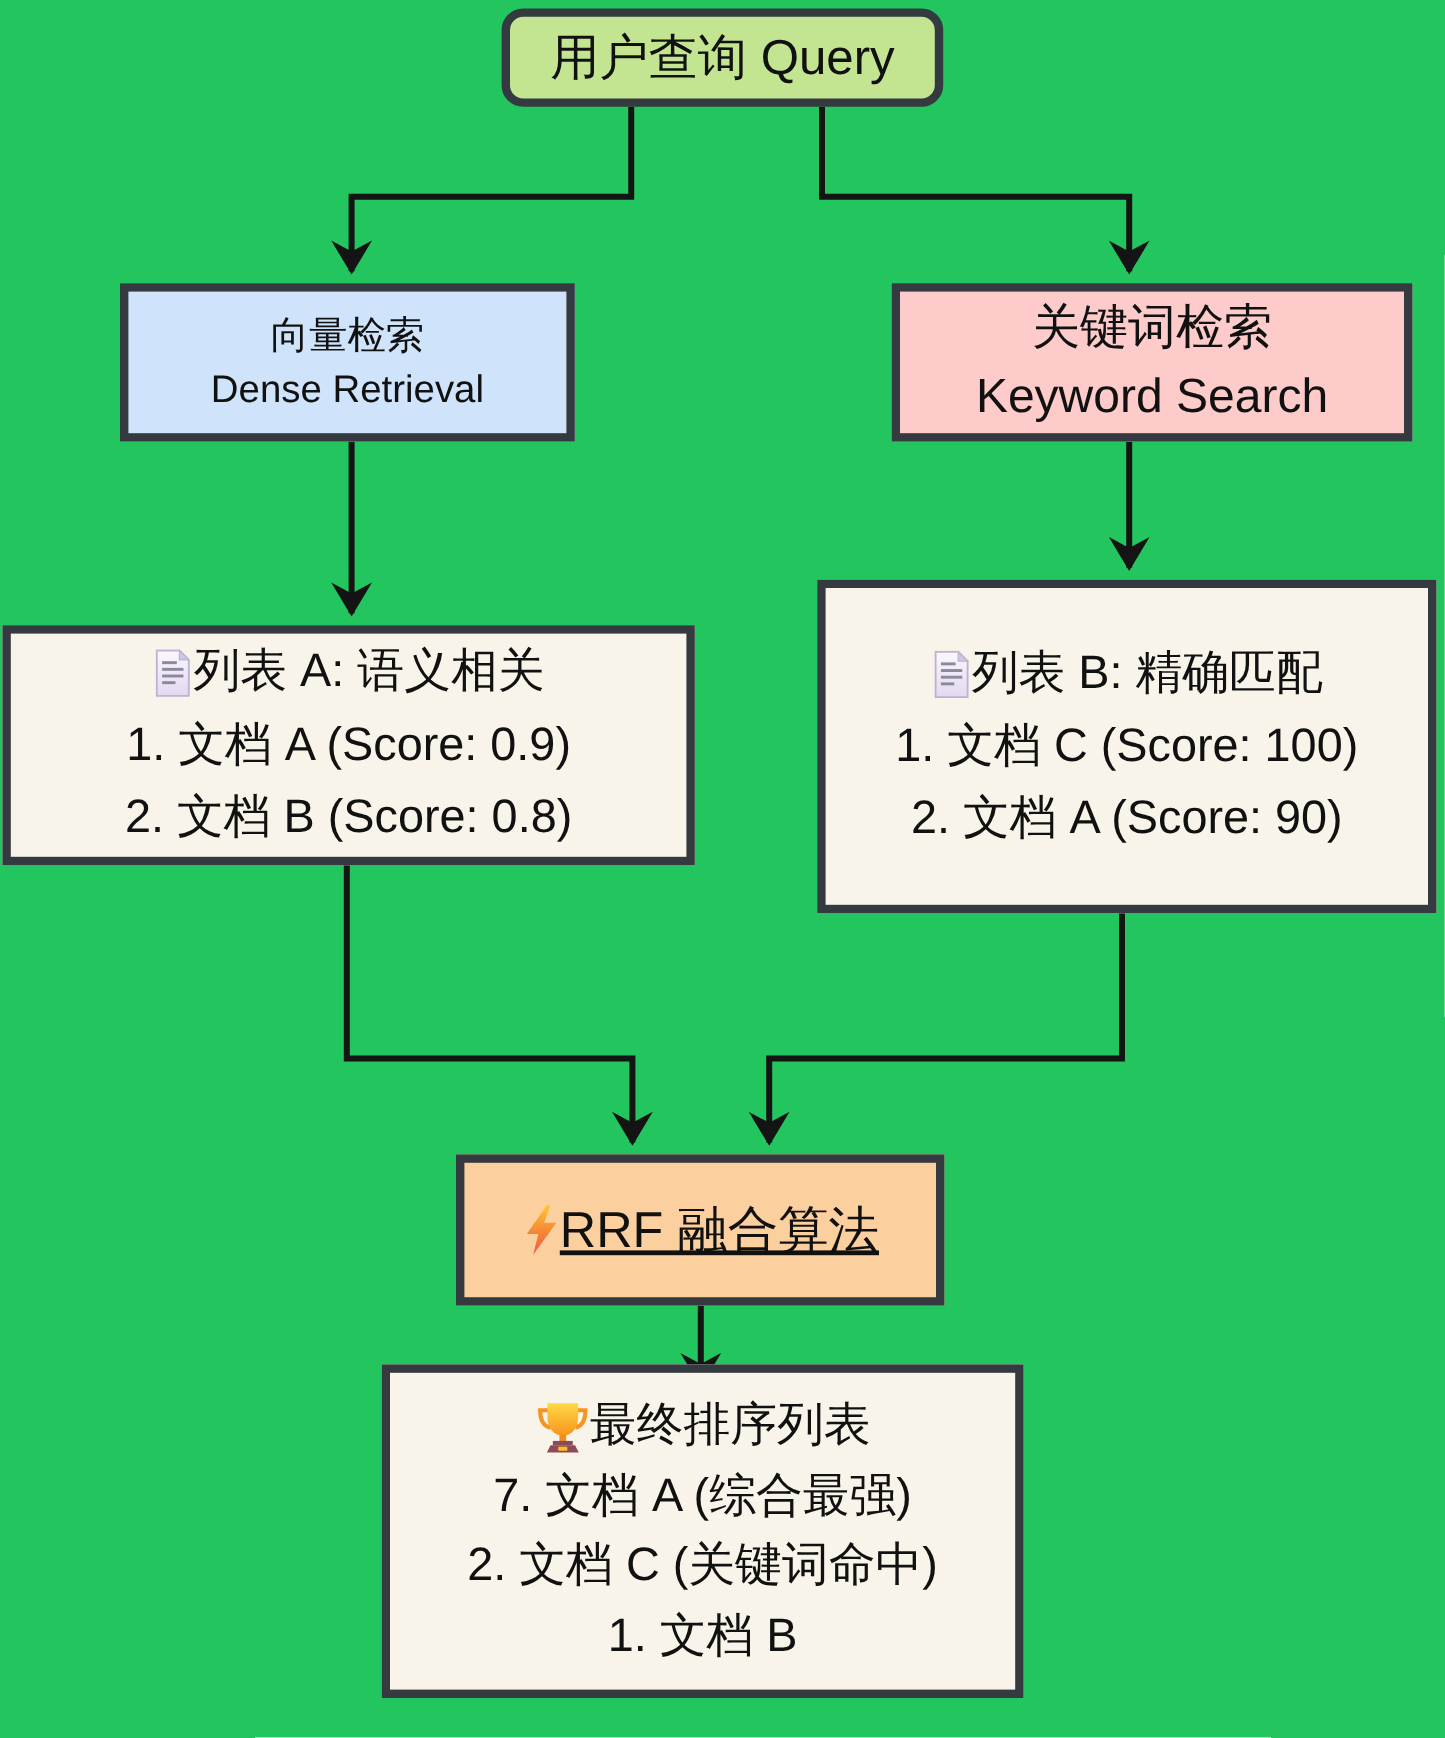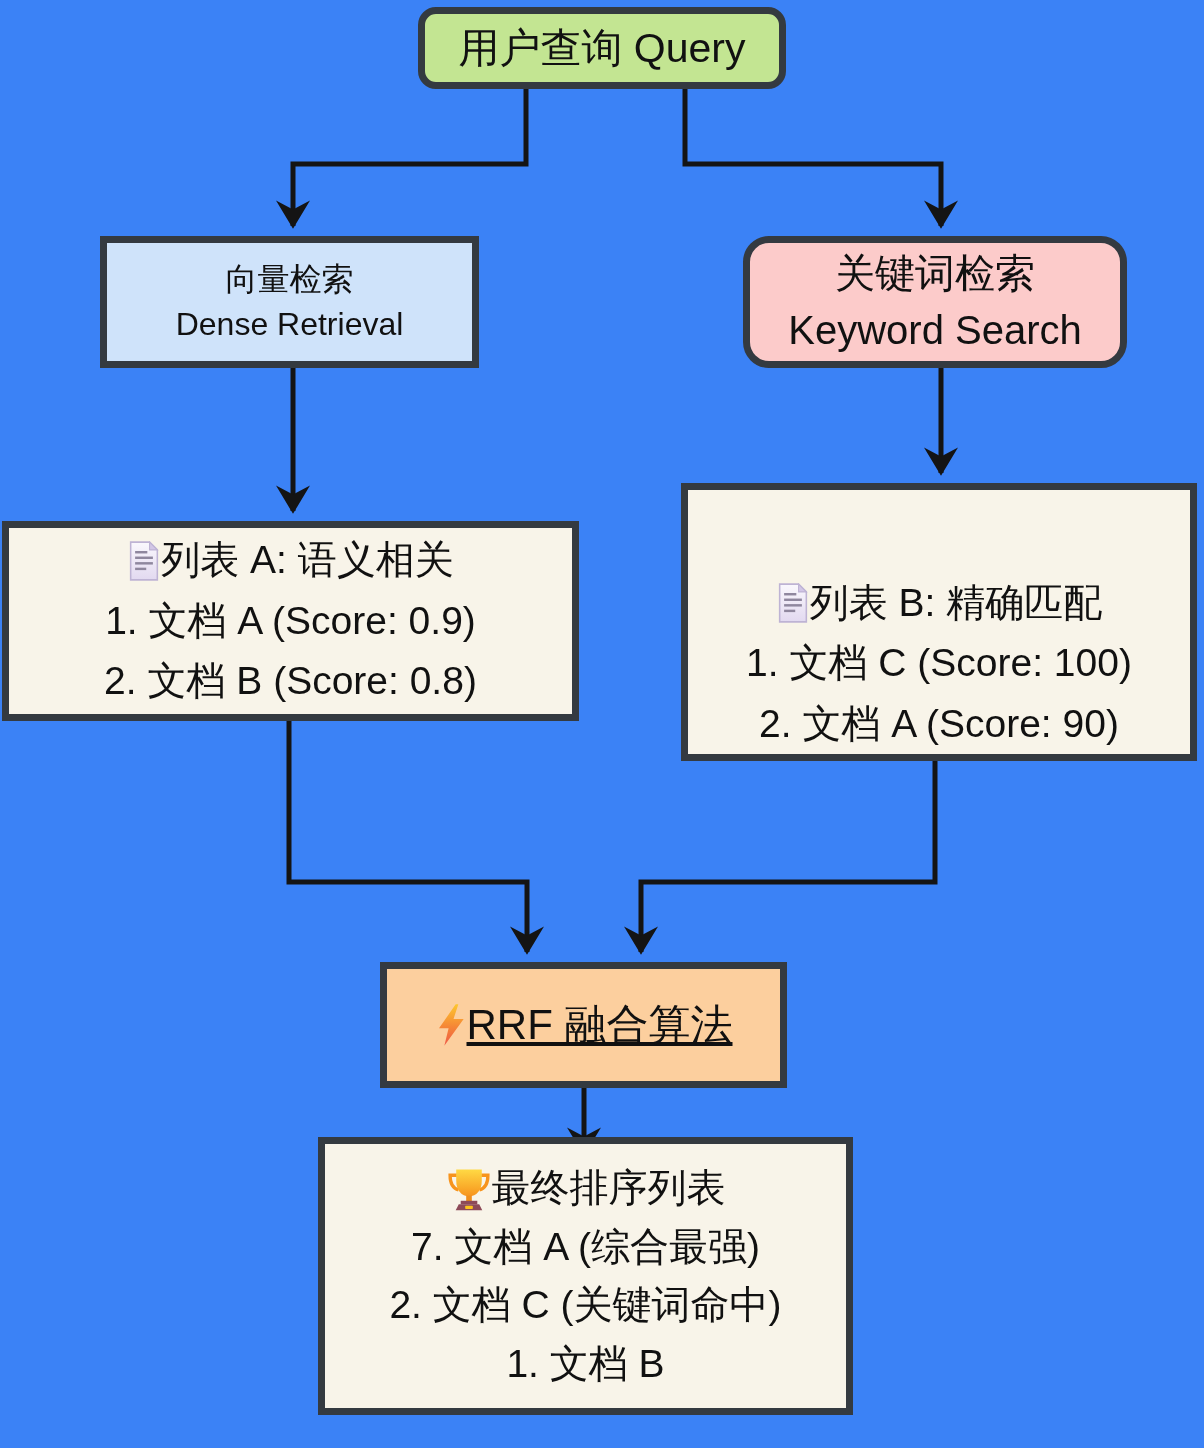--- a/index.html
+++ b/index.html
@@ -1,33 +1,33 @@
 <!DOCTYPE html>
 <html style="--query_fill: #c3e592; --dense_fill: #cfe3fa; --keyword_fill: #fccbca; --list_fill: #f8f4e9; --rrf_fill: #fccf9e; --node_border: #343a40; --edge: #141414; --text: #111111;"><head>
 <meta charset="utf-8">
 <style>
   html,body{margin:0;padding:0;background:#ffffff;}
   body{font-family:"Liberation Sans","DejaVu Sans",sans-serif;color:var(--text,#111);}
-  .stage{position:relative;width:1204px;height:1448px;background:#3b82f6;overflow:hidden;}
+  .stage{position:relative;width:1204px;height:1448px;background:#22c55e;overflow:hidden;}
   .edges{position:absolute;left:0;top:0;width:1204px;height:1448px;z-index:0;}
   .node{position:absolute;box-sizing:border-box;z-index:1;
         border:7px solid var(--node_border,#343a40);
         display:flex;flex-direction:column;align-items:center;justify-content:center;
         text-align:center;}
   .node .row{display:flex;align-items:center;justify-content:center;}
   .icon{display:inline-flex;flex:0 0 auto;}
   .query{left:418px;top:7px;width:368px;height:82px;background:var(--query_fill,#c3e592);
          border-radius:18px;font-size:41px;}
   .dense{left:100px;top:236px;width:379px;height:132px;background:var(--dense_fill,#cfe3fa);
          font-size:32px;line-height:1.42;}
-  .keyword{left:743px;top:236px;width:384px;height:132px;background:var(--keyword_fill,#fccbca);
-         font-size:40px;line-height:1.42;border-radius:26px;}
+  .keyword{left:743px;top:236px;width:434px;height:132px;background:var(--keyword_fill,#fccbca);
+         font-size:40px;line-height:1.42;}
   .list{background:var(--list_fill,#f8f4e9);font-size:39px;line-height:1.55;}
   .list-a{left:2px;top:521px;width:577px;height:200px;}
-  .list-b{left:681px;top:483px;width:516px;height:278px;justify-content:flex-end;}
+  .list-b{left:681px;top:483px;width:516px;height:278px;}
   .rrf{left:380px;top:962px;width:407px;height:126px;background:var(--rrf_fill,#fccf9e);
        font-size:42px;text-decoration:underline;}
   .final{left:318px;top:1137px;width:535px;height:278px;background:var(--list_fill,#f8f4e9);
        font-size:39px;line-height:1.5;}
   .edge{stroke:var(--edge,#141414);stroke-width:5;fill:none;}
 </style>
 </head>
 <body>
 
 <div class="stage">

